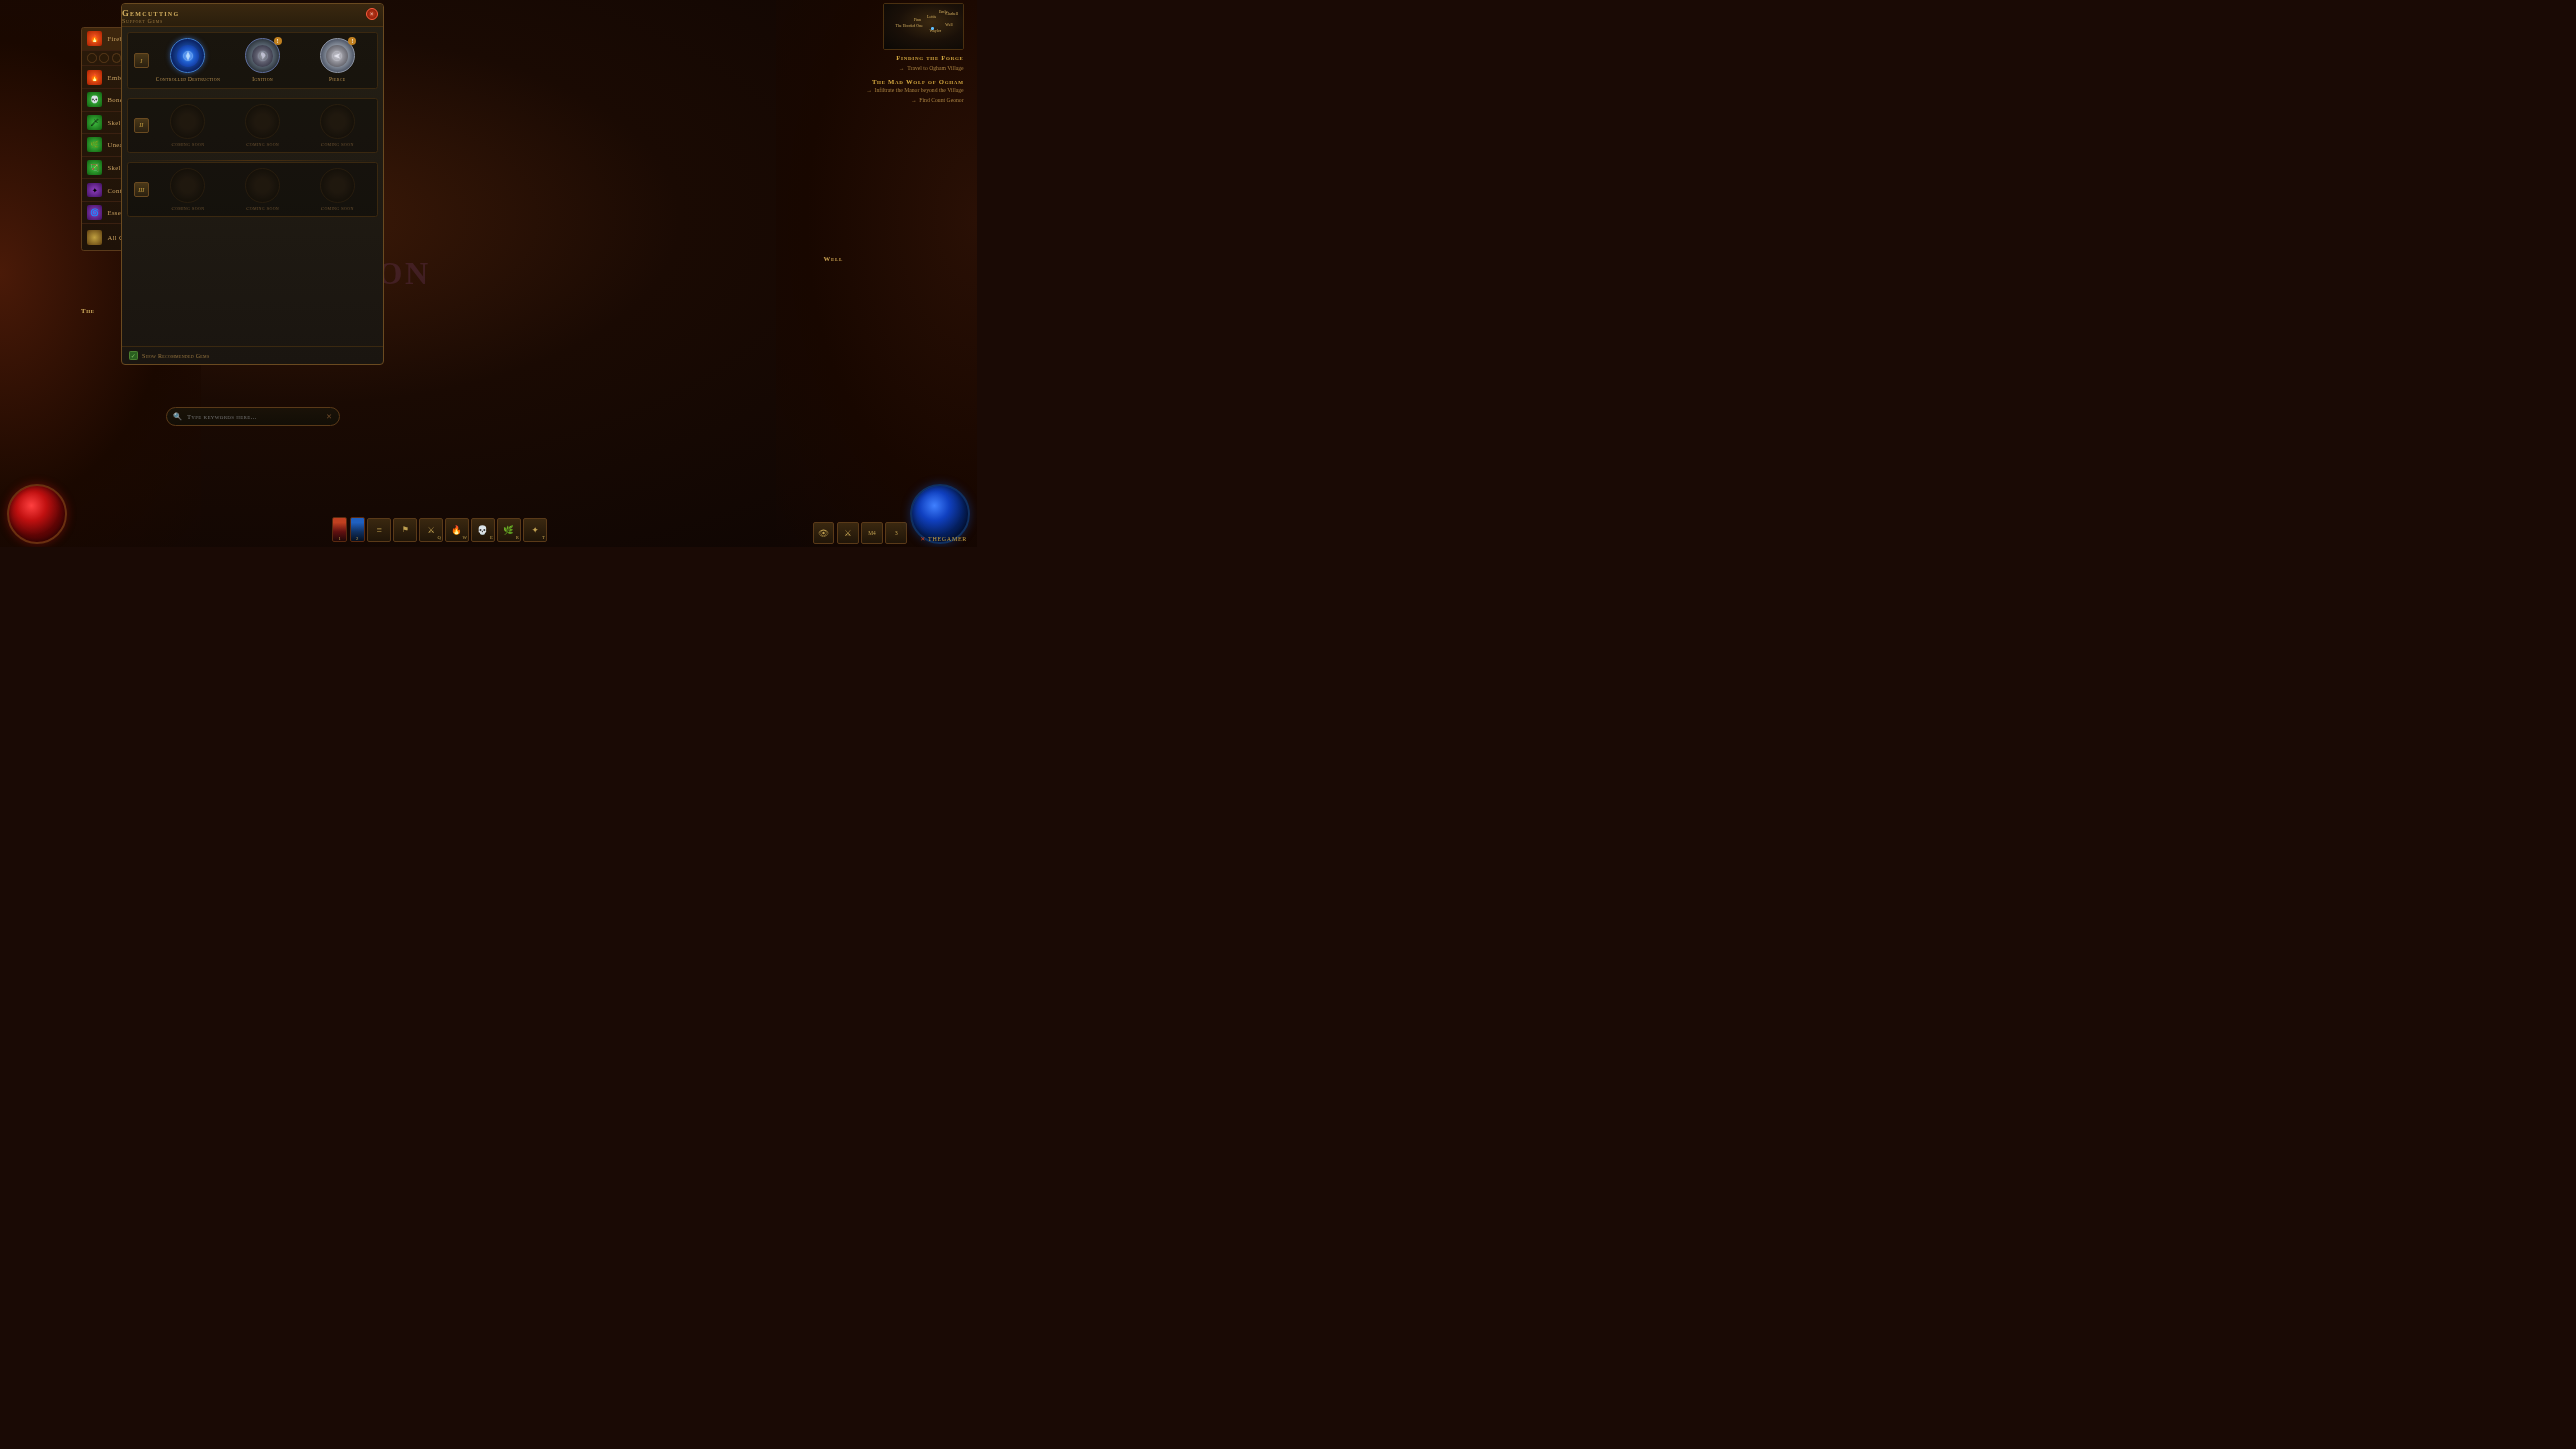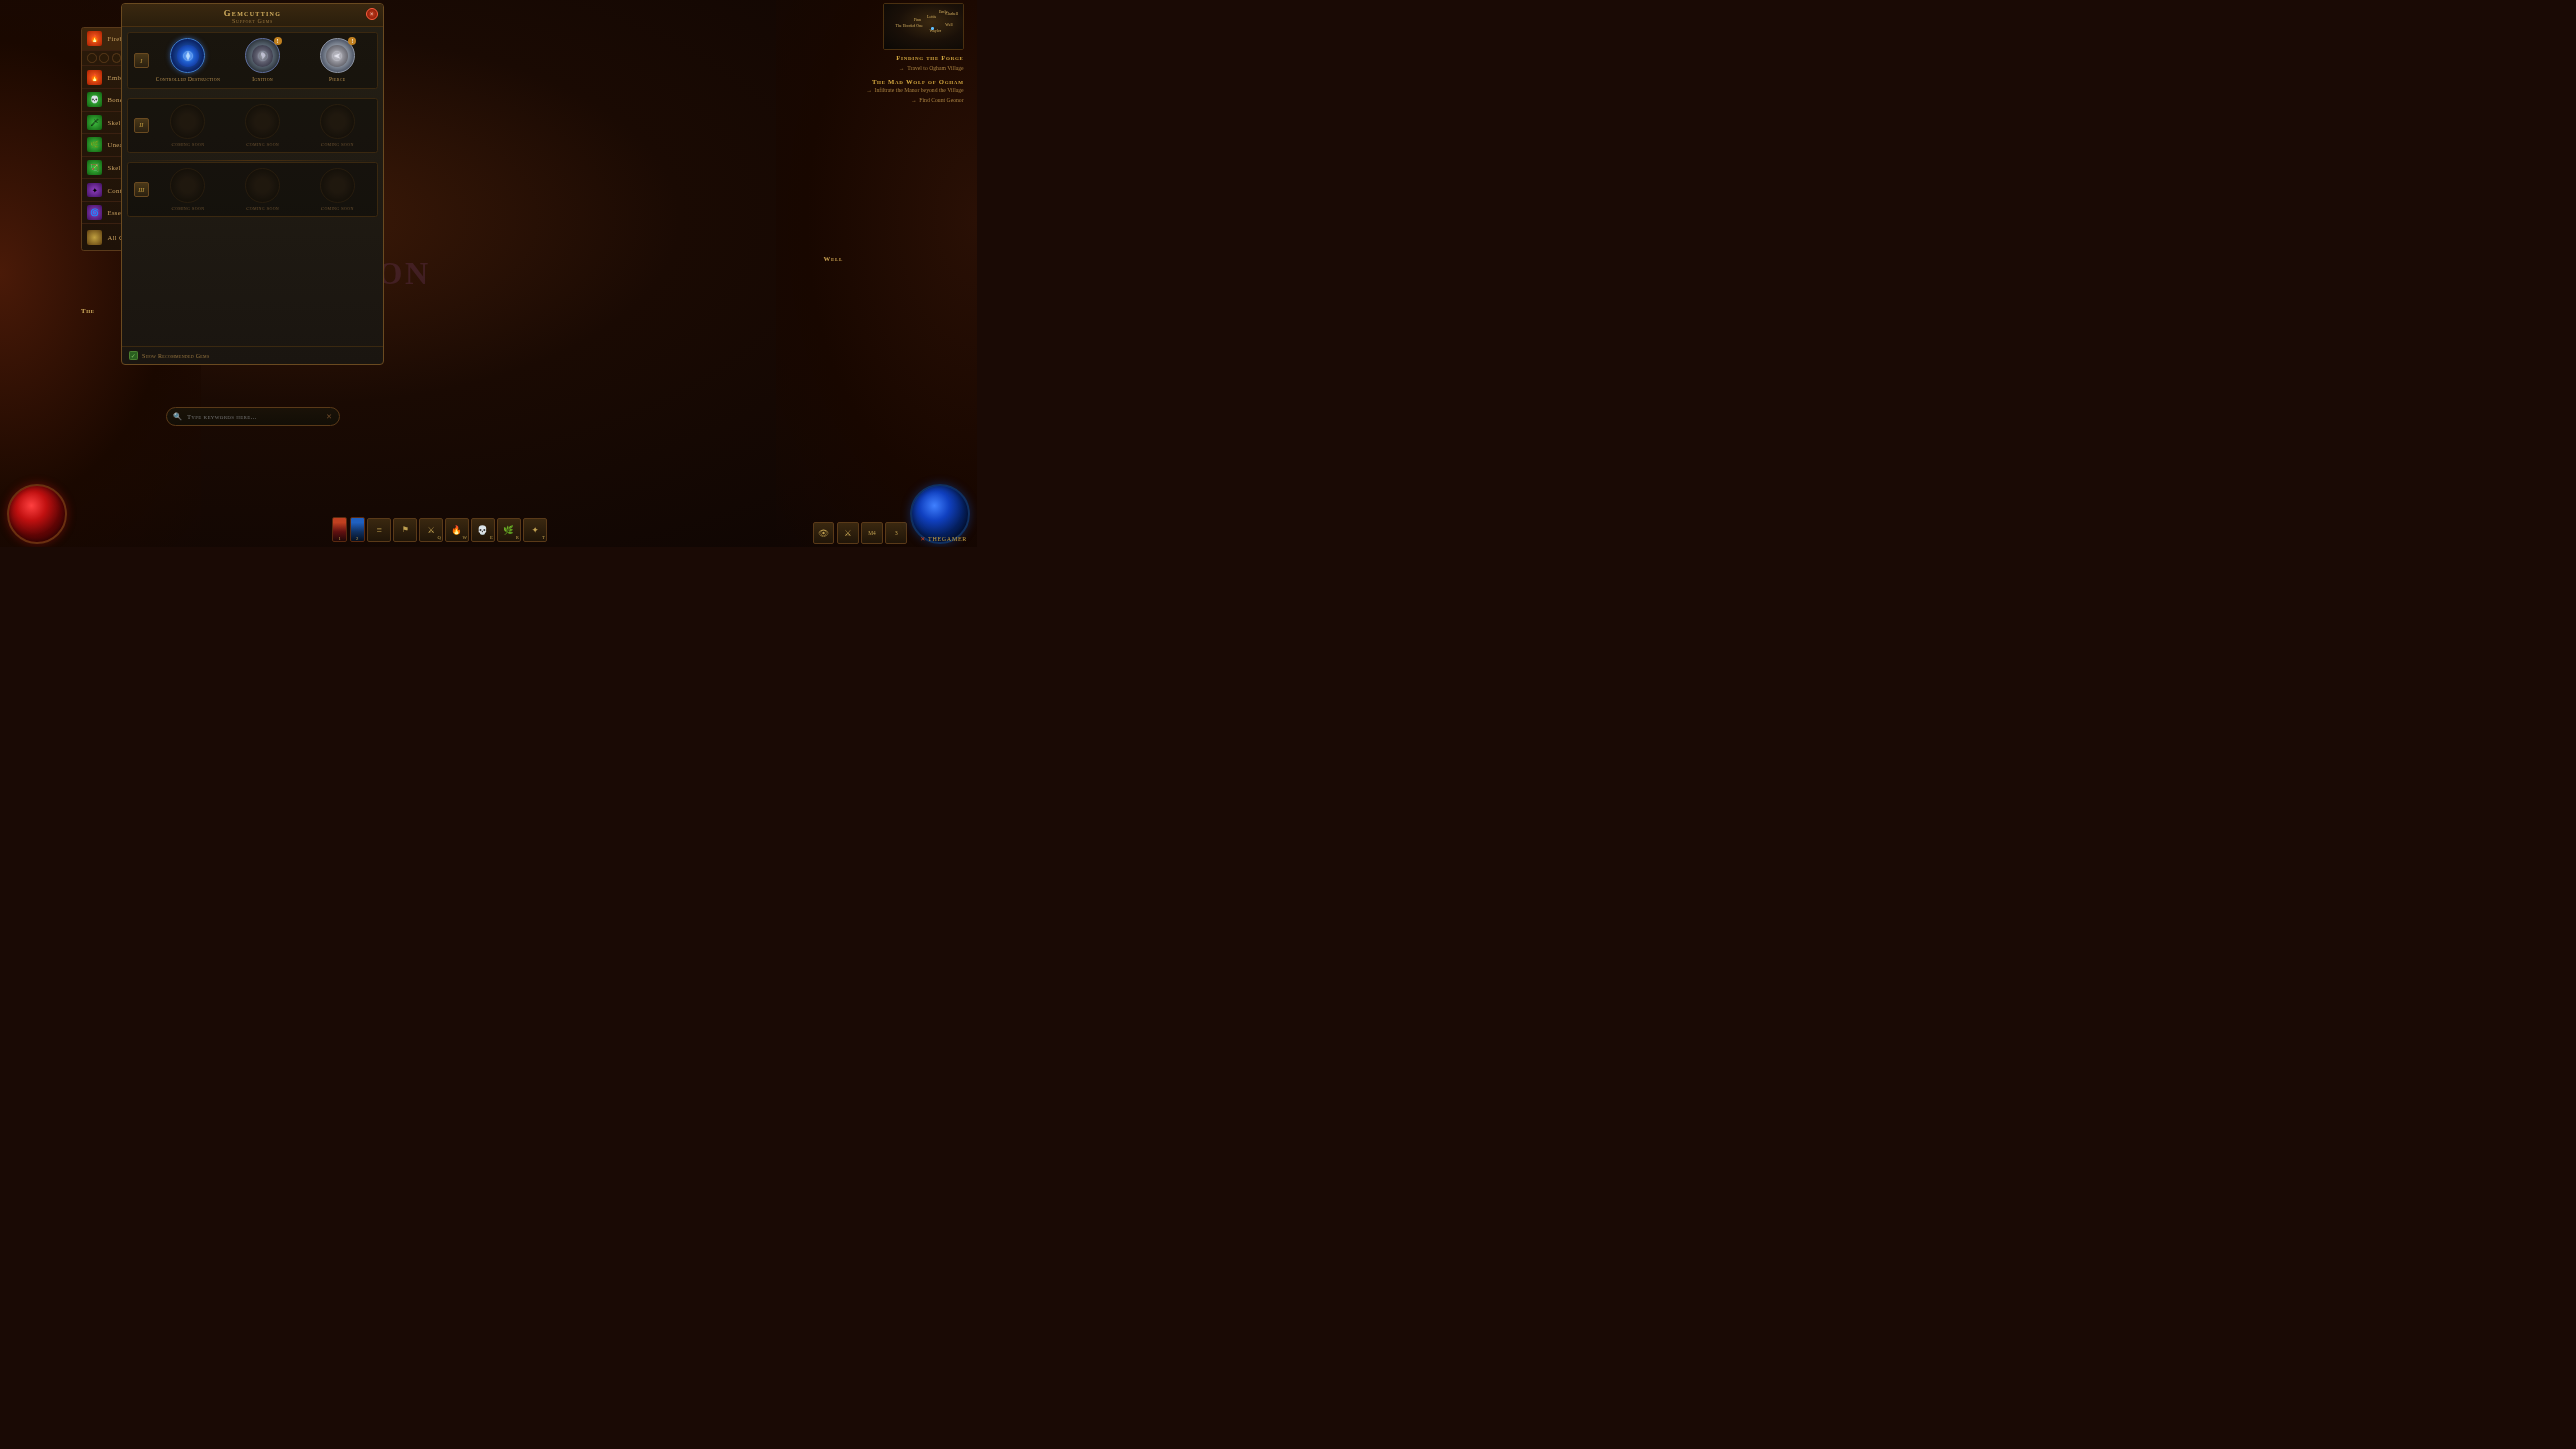--- a/index.html
+++ b/index.html
@@ -117,21 +117,21 @@
       width: 263px;
       height: 362px;
       background: linear-gradient(180deg, #252015 0%, #1a1510 100%);
       border: 1.3px solid #6a4a20;
       border-radius: 4px;
       display: flex;
       flex-direction: column;
     }
 
     .panel-title-bar {
-      text-align: center;
+      text-align: left;
       padding: 4px 0 1.3px;
       border-bottom: 0.7px solid #4a3010;
       background: linear-gradient(180deg, #3a2810 0%, #2a1e0c 100%);
       border-radius: 2.7px 2.7px 0 0;
       position: relative;
     }
 
     .panel-title {
       font-size: 8.7px;
       color: #d4b060;

